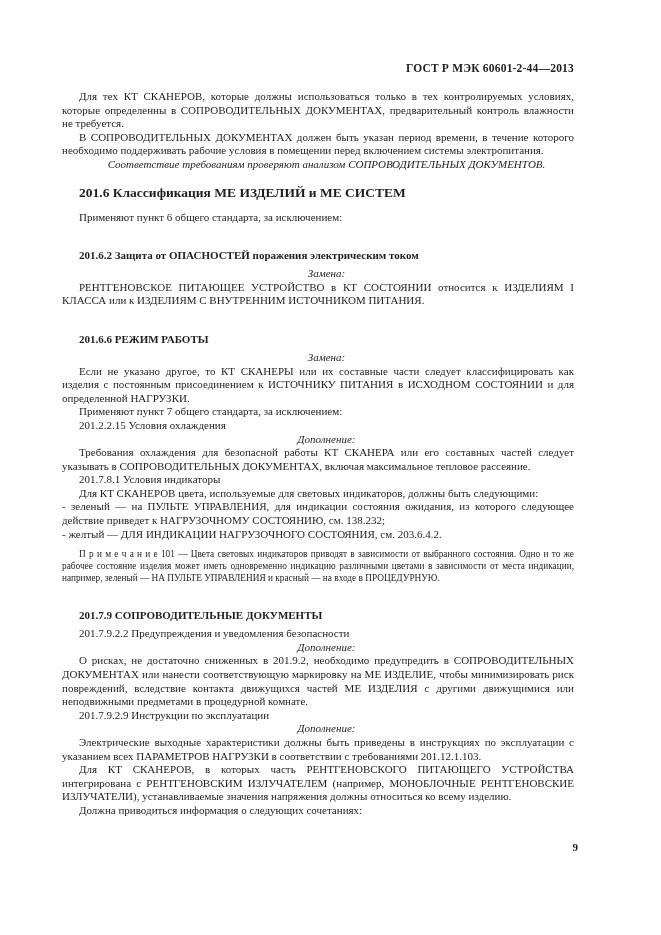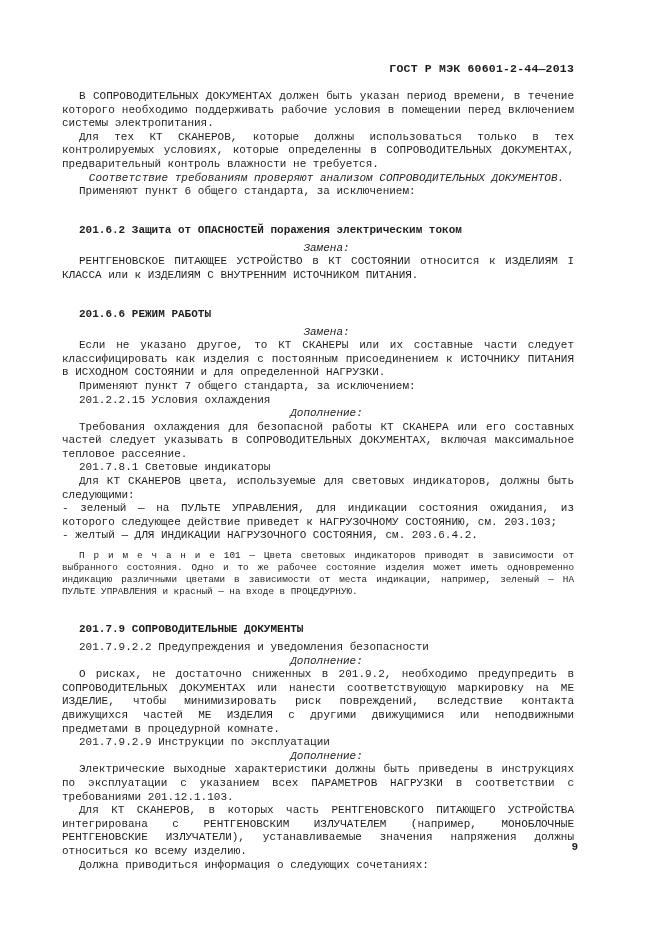--- a/index.html
+++ b/index.html
@@ -6,21 +6,21 @@
     margin: 0;
     padding: 0;
     background: #ffffff;
   }
   .page {
     position: relative;
     width: 661px;
     height: 935px;
     background: #ffffff;
     color: #1e1e1e;
-    font-family: Liberation Mono, monospace;
+    font-family: Liberation Serif, serif;
     overflow: hidden;
   }
   .running-header {
     position: absolute;
     left: 62px;
     top: 62px;
     width: 512px;
     text-align: right;
     font-size: 11.5px;
     font-weight: bold;
@@ -81,37 +81,38 @@
     font-weight: bold;
   }
 </style>
 </head>
 <body>
 
 <div class="page">
   <div class="running-header">ГОСТ Р МЭК 60601-2-44—2013</div>
 
   <main class="content" id="content">
+      <div class="p">Для тех КТ СКАНЕРОВ, которые должны использоваться только в тех контролируемых условиях, которые определенны в СОПРОВОДИТЕЛЬНЫХ ДОКУМЕНТАХ, предварительный контроль влажности не требуется.</div>
       <div class="p">В СОПРОВОДИТЕЛЬНЫХ ДОКУМЕНТАХ должен быть указан период времени, в течение которого необходимо поддерживать рабочие условия в помещении перед включением системы электропитания.</div>
-      <div class="p">Для тех КТ СКАНЕРОВ, которые должны использоваться только в тех контролируемых условиях, которые определенны в СОПРОВОДИТЕЛЬНЫХ ДОКУМЕНТАХ, предварительный контроль влажности не требуется.</div>
       <div class="pi">Соответствие требованиям проверяют анализом СОПРОВОДИТЕЛЬНЫХ ДОКУМЕНТОВ.</div>
+      <div class="h1">201.6 Классификация МЕ ИЗДЕЛИЙ и МЕ СИСТЕМ</div>
       <div class="p">Применяют пункт 6 общего стандарта, за исключением:</div>
       <div class="h2">201.6.2 Защита от ОПАСНОСТЕЙ поражения электрическим током</div>
       <div class="pi">Замена:</div>
       <div class="p">РЕНТГЕНОВСКОЕ ПИТАЮЩЕЕ УСТРОЙСТВО в КТ СОСТОЯНИИ относится к ИЗДЕЛИЯМ I КЛАССА или к ИЗДЕЛИЯМ С ВНУТРЕННИМ ИСТОЧНИКОМ ПИТАНИЯ.</div>
       <div class="h2">201.6.6 РЕЖИМ РАБОТЫ</div>
       <div class="pi">Замена:</div>
       <div class="p">Если не указано другое, то КТ СКАНЕРЫ или их составные части следует классифицировать как изделия с постоянным присоединением к ИСТОЧНИКУ ПИТАНИЯ в ИСХОДНОМ СОСТОЯНИИ и для определенной НАГРУЗКИ.</div>
       <div class="p">Применяют пункт 7 общего стандарта, за исключением:</div>
       <div class="p">201.2.2.15 Условия охлаждения</div>
       <div class="pi">Дополнение:</div>
       <div class="p">Требования охлаждения для безопасной работы КТ СКАНЕРА или его составных частей следует указывать в СОПРОВОДИТЕЛЬНЫХ ДОКУМЕНТАХ, включая максимальное тепловое рассеяние.</div>
-      <div class="p">201.7.8.1 Световые индикаторы</div>
+      <div class="p">201.7.8.1 Условия индикаторы</div>
       <div class="p">Для КТ СКАНЕРОВ цвета, используемые для световых индикаторов, должны быть следующими:</div>
-      <div class="li">- зеленый — на ПУЛЬТЕ УПРАВЛЕНИЯ, для индикации состояния ожидания, из которого следующее действие приведет к НАГРУЗОЧНОМУ СОСТОЯНИЮ, см. 203.103;</div>
+      <div class="li">- зеленый — на ПУЛЬТЕ УПРАВЛЕНИЯ, для индикации состояния ожидания, из которого следующее действие приведет к НАГРУЗОЧНОМУ СОСТОЯНИЮ, см. 138.232;</div>
       <div class="li">- желтый — ДЛЯ ИНДИКАЦИИ НАГРУЗОЧНОГО СОСТОЯНИЯ, см. 203.6.4.2.</div>
       <div class="note">П р и м е ч а н и е  101 — Цвета световых индикаторов приводят в зависимости от выбранного состояния. Одно и то же рабочее состояние изделия может иметь одновременно индикацию различными цветами в зависимости от места индикации, например, зеленый — НА ПУЛЬТЕ УПРАВЛЕНИЯ и красный — на входе в ПРОЦЕДУРНУЮ.</div>
       <div class="h2">201.7.9 СОПРОВОДИТЕЛЬНЫЕ ДОКУМЕНТЫ</div>
       <div class="p">201.7.9.2.2 Предупреждения и уведомления безопасности</div>
       <div class="pi">Дополнение:</div>
       <div class="p">О рисках, не достаточно сниженных в 201.9.2, необходимо предупредить в СОПРОВОДИТЕЛЬНЫХ ДОКУМЕНТАХ или нанести соответствующую маркировку на МЕ ИЗДЕЛИЕ, чтобы минимизировать риск повреждений, вследствие контакта движущихся частей МЕ ИЗДЕЛИЯ с другими движущимися или неподвижными предметами в процедурной комнате.</div>
       <div class="p">201.7.9.2.9 Инструкции по эксплуатации</div>
       <div class="pi">Дополнение:</div>
       <div class="p">Электрические выходные характеристики должны быть приведены в инструкциях по эксплуатации с указанием всех ПАРАМЕТРОВ НАГРУЗКИ в соответствии с требованиями 201.12.1.103.</div>
       <div class="p">Для КТ СКАНЕРОВ, в которых часть РЕНТГЕНОВСКОГО ПИТАЮЩЕГО УСТРОЙСТВА интегрирована с РЕНТГЕНОВСКИМ ИЗЛУЧАТЕЛЕМ (например, МОНОБЛОЧНЫЕ РЕНТГЕНОВСКИЕ ИЗЛУЧАТЕЛИ), устанавливаемые значения напряжения должны относиться ко всему изделию.</div>

